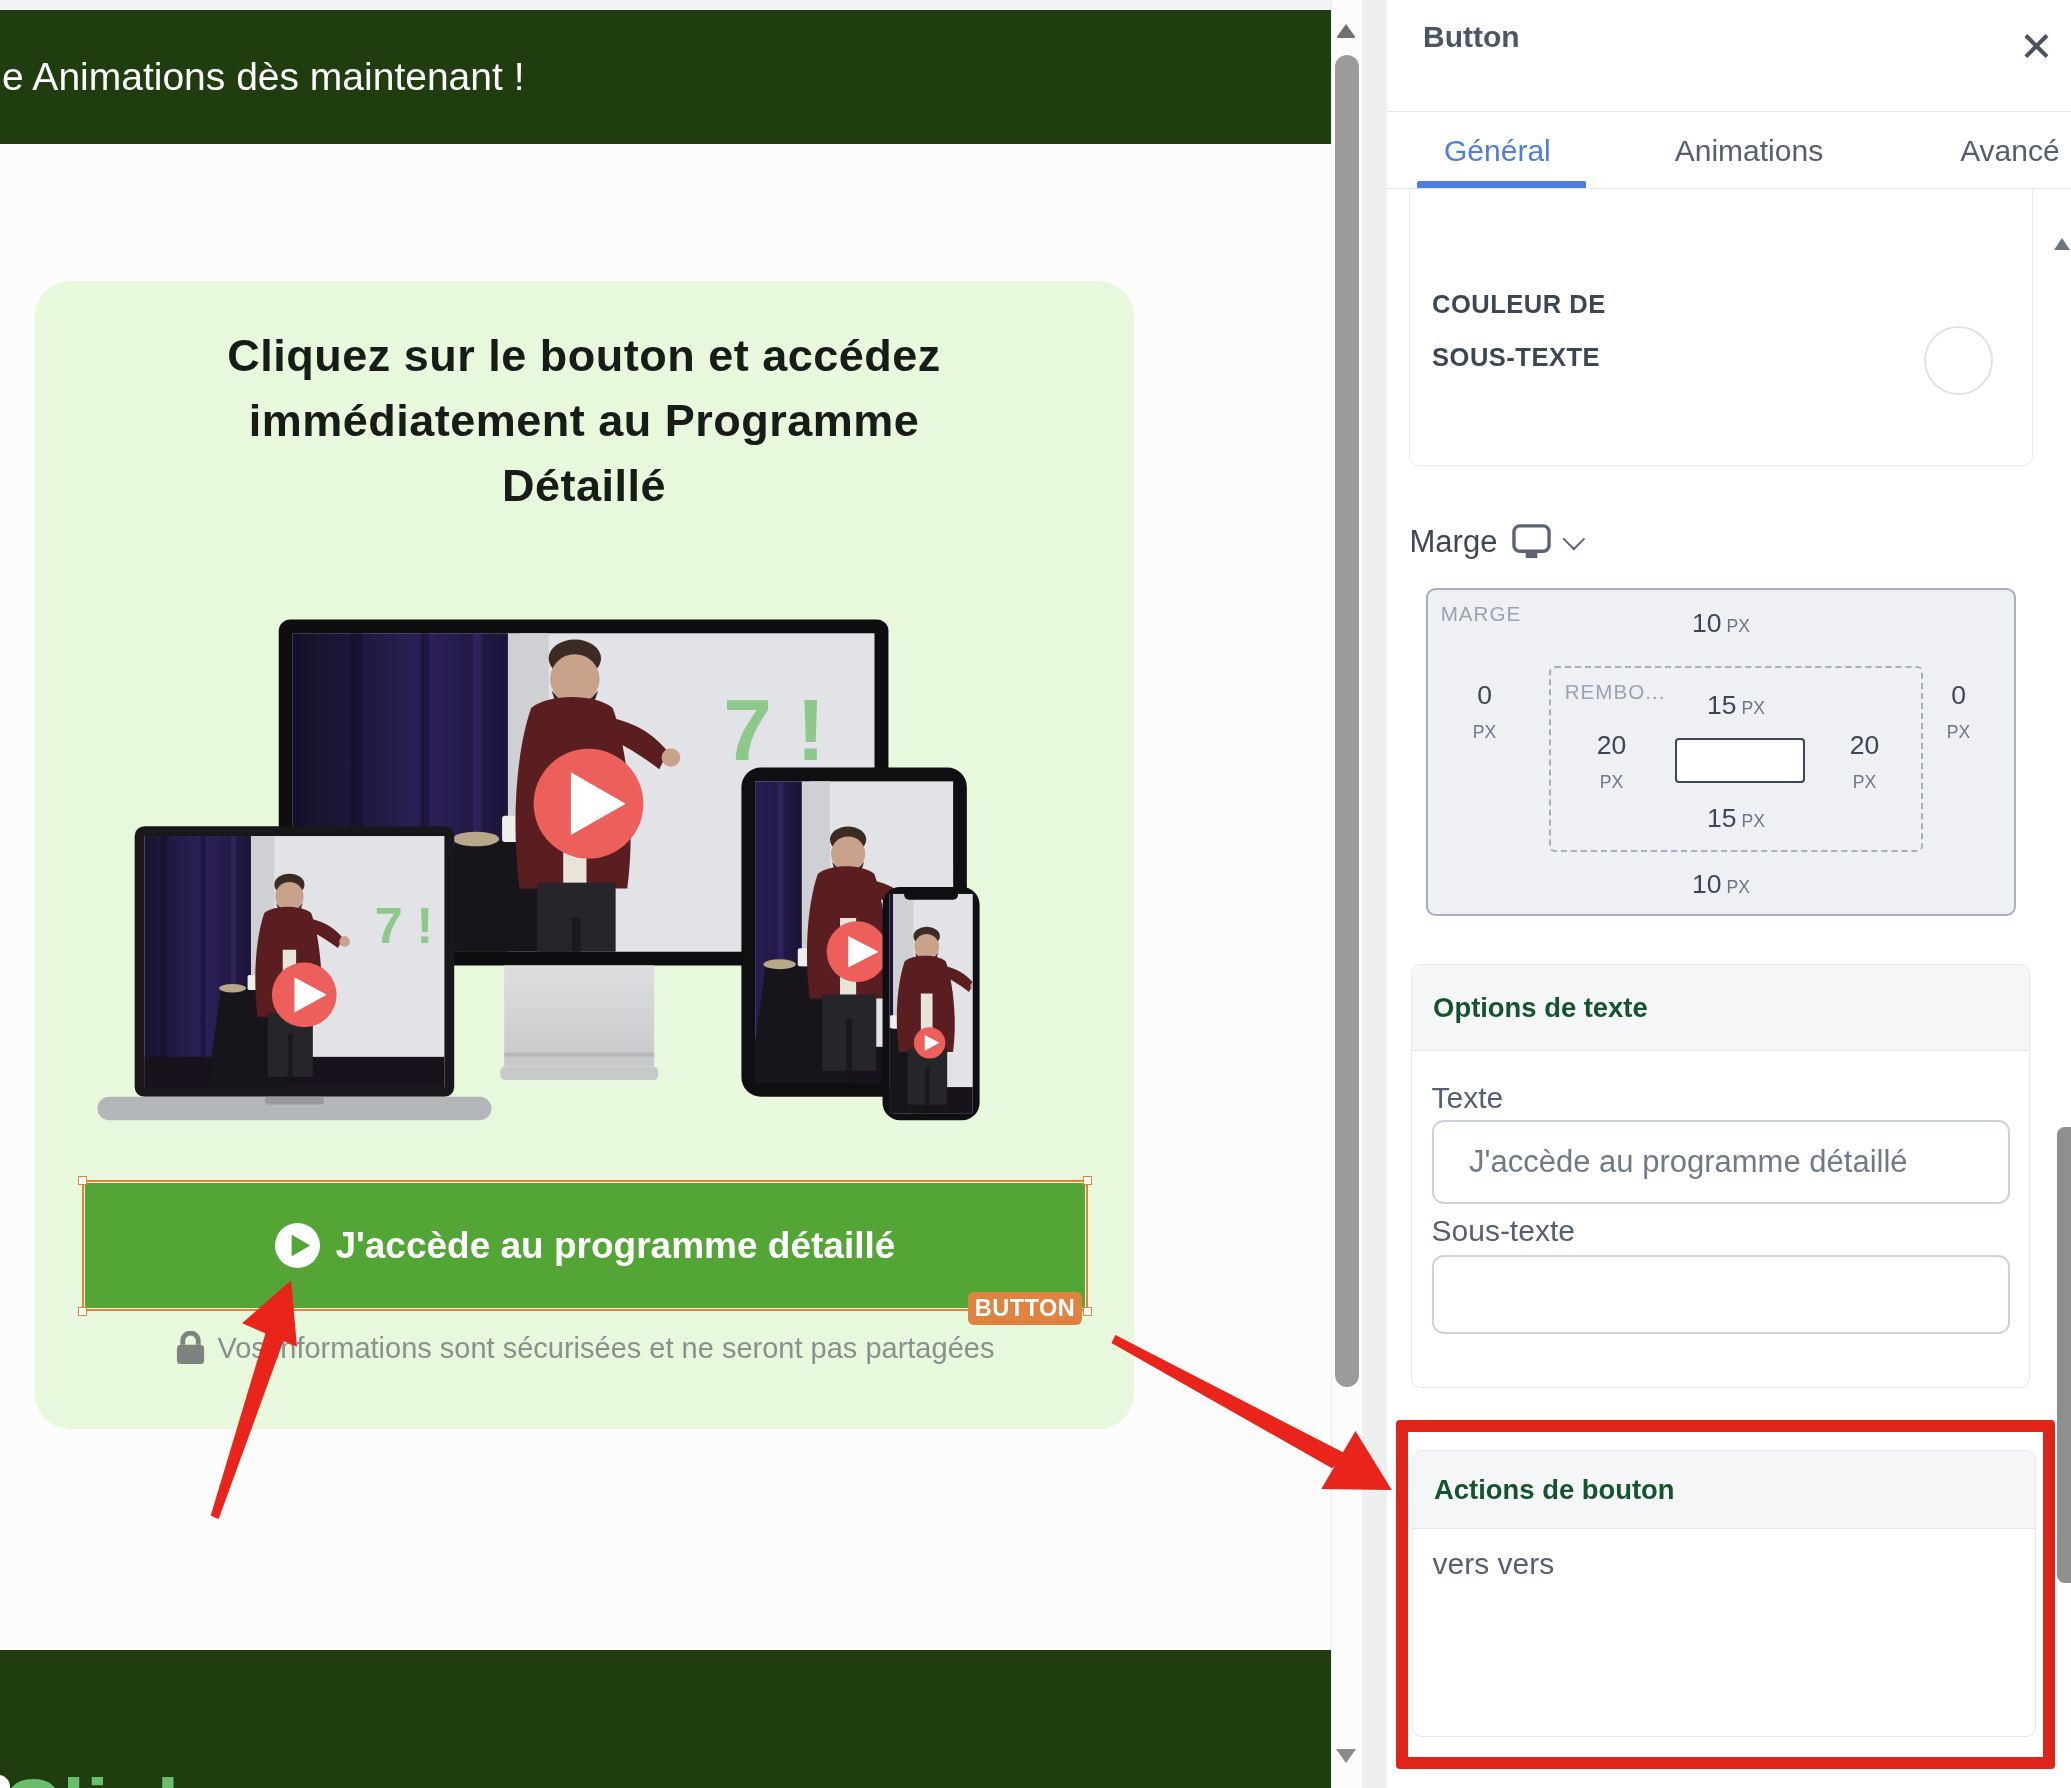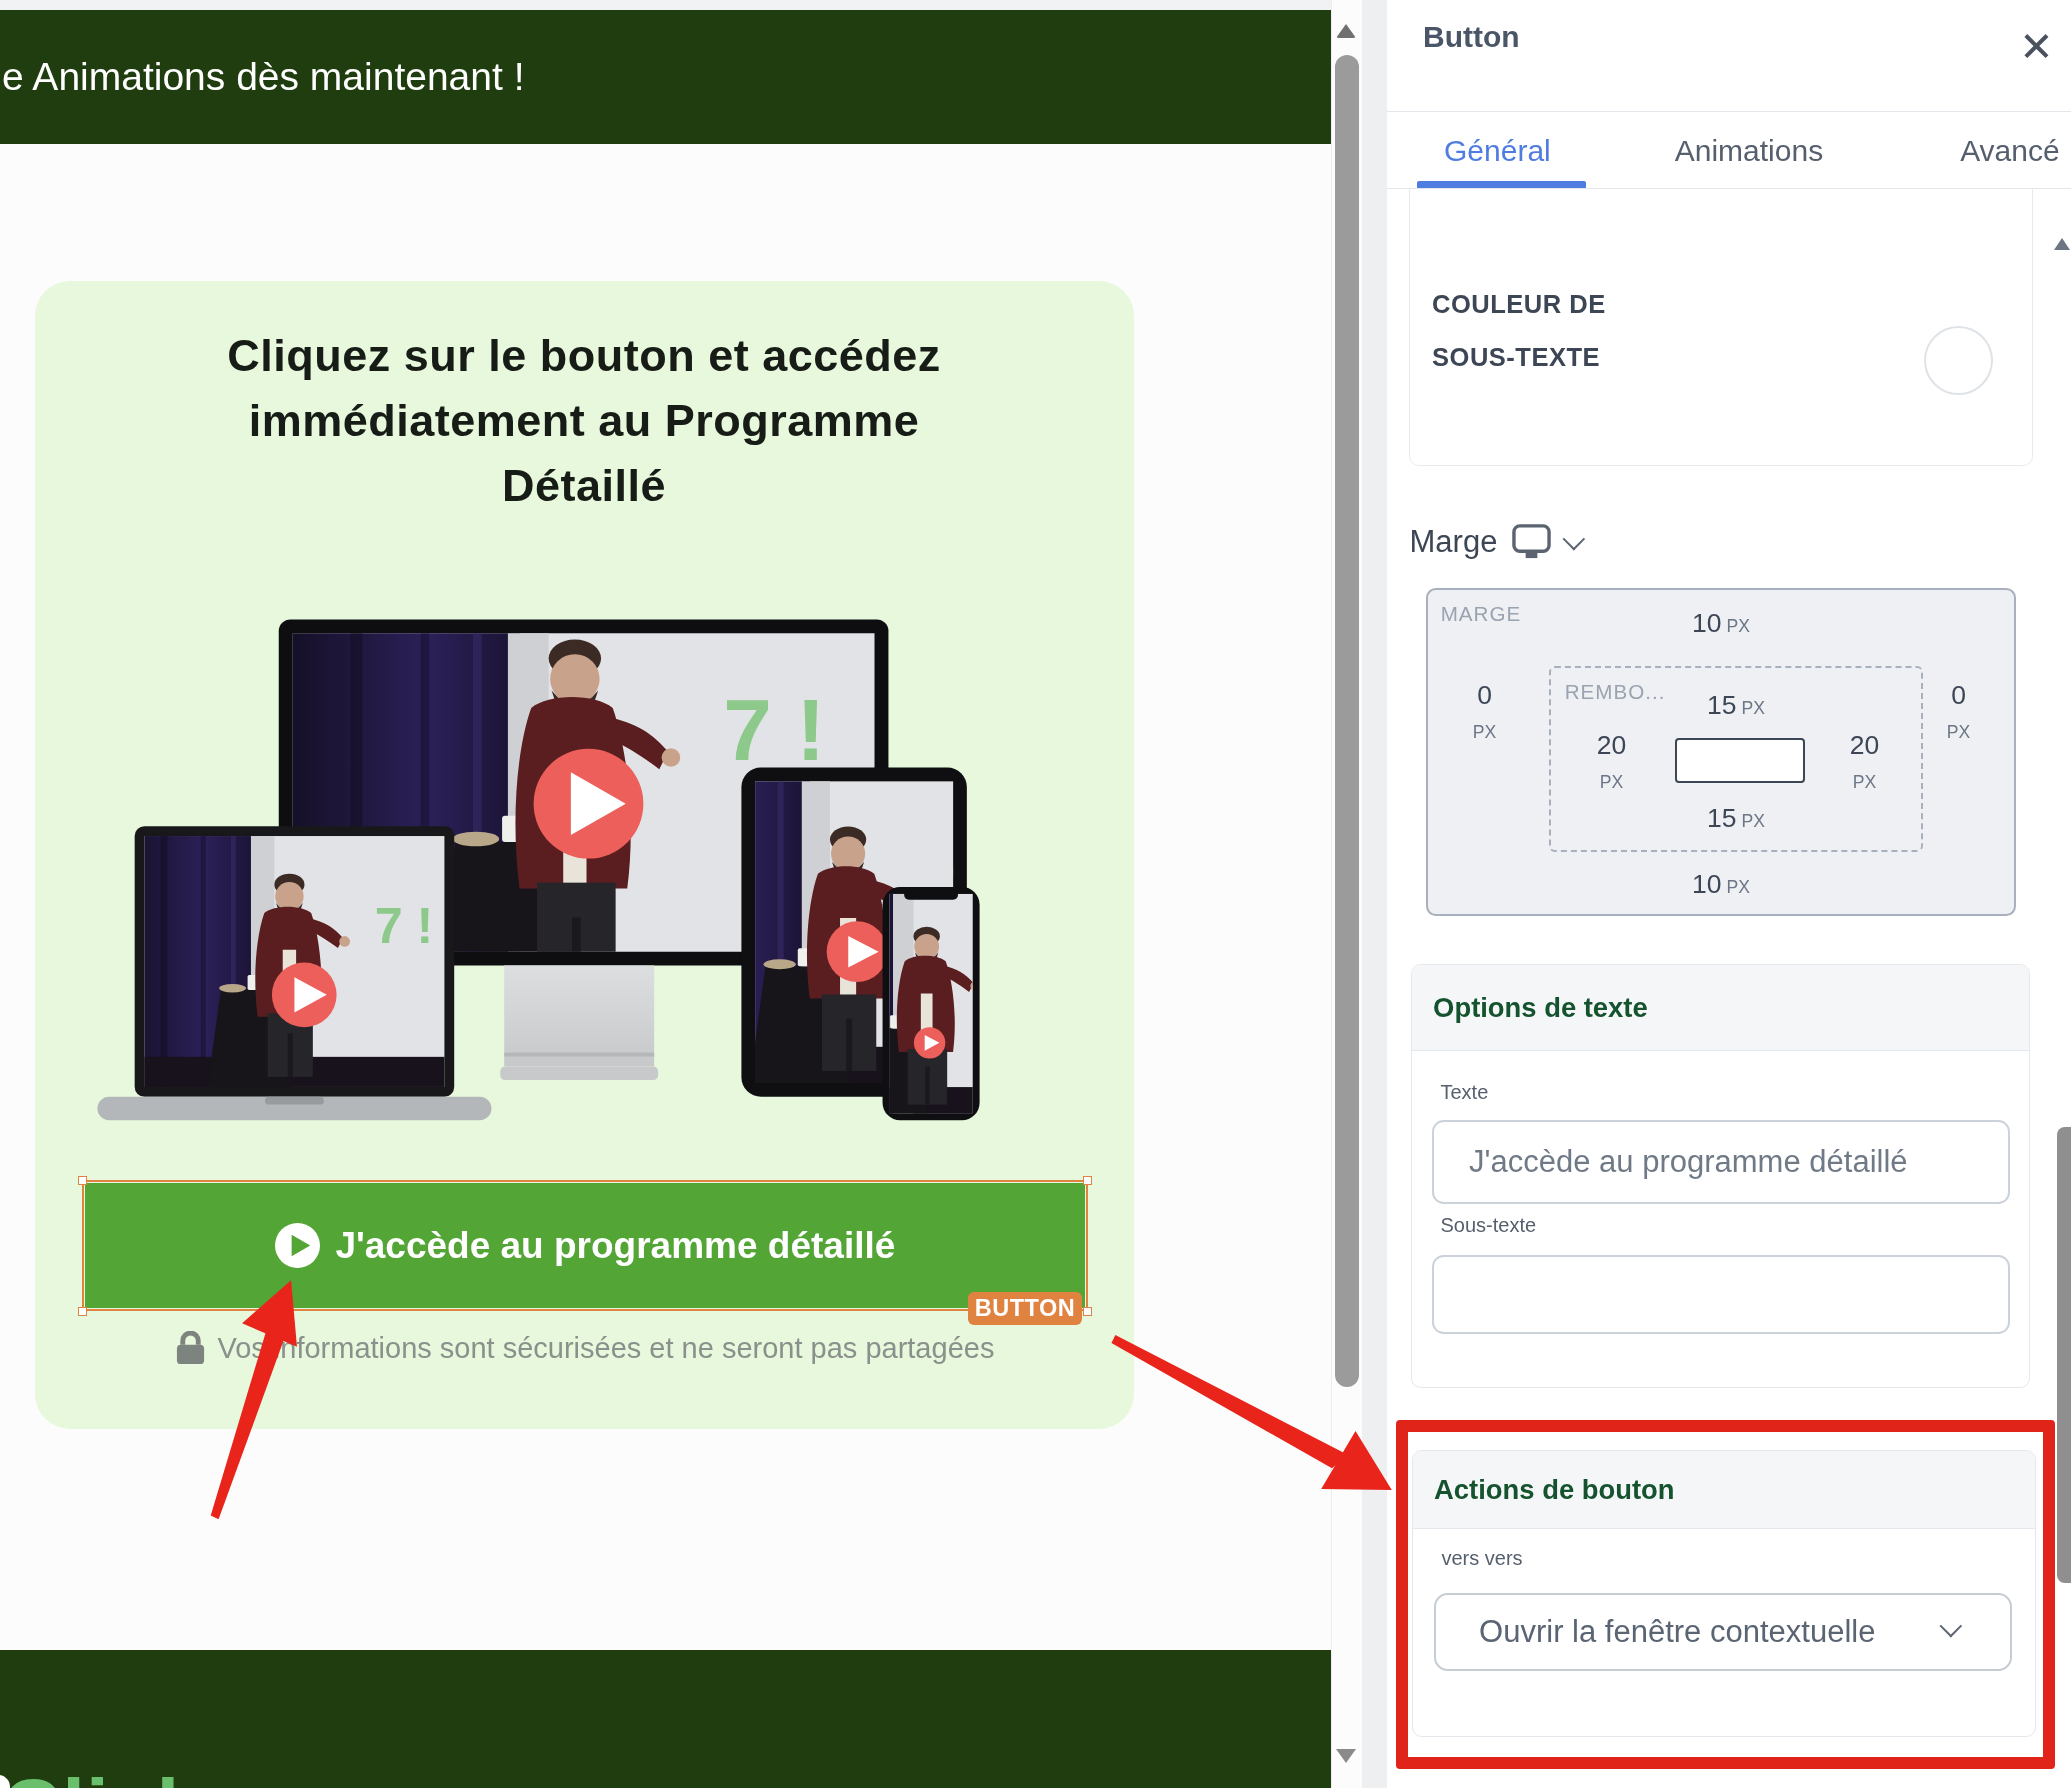--- a/index.html
+++ b/index.html
@@ -71,21 +71,21 @@
   .px-inline{position:absolute;color:#3d4655;font-size:26.5px;white-space:nowrap;}
   .px-inline .unit{font-size:17.6px;color:#6c7686;margin-left:4.9px;}
   .px-stack{position:absolute;text-align:center;color:#3d4655;font-size:26.5px;line-height:29px;}
   .px-stack .unit{display:block;font-size:17.6px;color:#6c7686;margin-top:7.8px;}
   .dashed-box{position:absolute;left:121px;top:76px;width:374px;height:186px;border:2px dashed #a7b0bc;border-radius:5.9px;}
   .pad-input{position:absolute;left:124px;top:70px;width:130px;height:45px;background:#fff;border:2px solid #3d4655;border-radius:3.9px;}
 
   .sec-card{border:1px solid #e4e7eb;border-radius:9.8px;background:#fff;overflow:hidden;}
   .sec-head{background:#f5f6f8;border-bottom:1px solid #e4e7eb;display:flex;align-items:center;padding-left:21.6px;
     font-size:27.4px;font-weight:700;color:#14532d;}
-  .field-label{position:absolute;left:29px;font-size:20px;color:#555f6d;}
+  .field-label{position:absolute;left:20px;font-size:30px;color:#555f6d;}
   .text-input{position:absolute;left:20.6px;width:578px;height:84px;border:2px solid #ccd2d9;border-radius:11.8px;
     background:#fff;font-family:"Liberation Sans",sans-serif;font-size:31px;color:#707a87;padding-left:35px;outline:none;}
   .card2{left:23.5px;top:775px;width:619px;height:424px;}
   .card2 .sec-head{height:86px;}
   .card3{left:24.5px;top:1261px;width:624px;height:287px;}
   .card3 .sec-head{height:78px;text-align:right;}
   .select-box{position:absolute;left:21.6px;top:142px;width:578px;height:78px;border:2px solid #c6ccd4;border-radius:13.7px;
     background:#fff;display:flex;align-items:center;font-size:31px;color:#5a6472;padding-left:43px;cursor:pointer;}
   .select-box .chev{position:absolute;right:51px;top:29px;}
   .red-annotation{left:8.8px;top:1231px;width:659px;height:349px;border:12.7px solid var(--annotation-red);border-radius:3.9px;pointer-events:none;}
@@ -284,24 +284,20 @@
         <div class="sec-head">Options de texte</div>
         <div class="field-label" style="top:116px;">Texte</div>
         <input class="text-input" style="top: 155px;" value="J'accède au programme détaillé">
         <div class="field-label" style="top:249px;">Sous-texte</div>
         <input class="text-input" style="top: 290px; height: 79px;" value="">
       </div>
 
       <div class="abs sec-card card3">
         <div class="sec-head">Actions de bouton</div>
         <div class="field-label" style="top:96px;">vers vers</div>
-        <div class="select-box">
-          <span>Ouvrir la fenêtre contextuelle</span>
-          <div class="chev"></div>
-        </div>
       </div>
 
       <div class="abs red-annotation"></div>
 
       <div class="abs panel-sb-thumb"></div>
       <div class="panel-sb-up"></div>
     </div>
   </div>
 
   <svg class="abs overlay-svg" width="2071" height="1789" viewBox="0 0 2113 1825">

